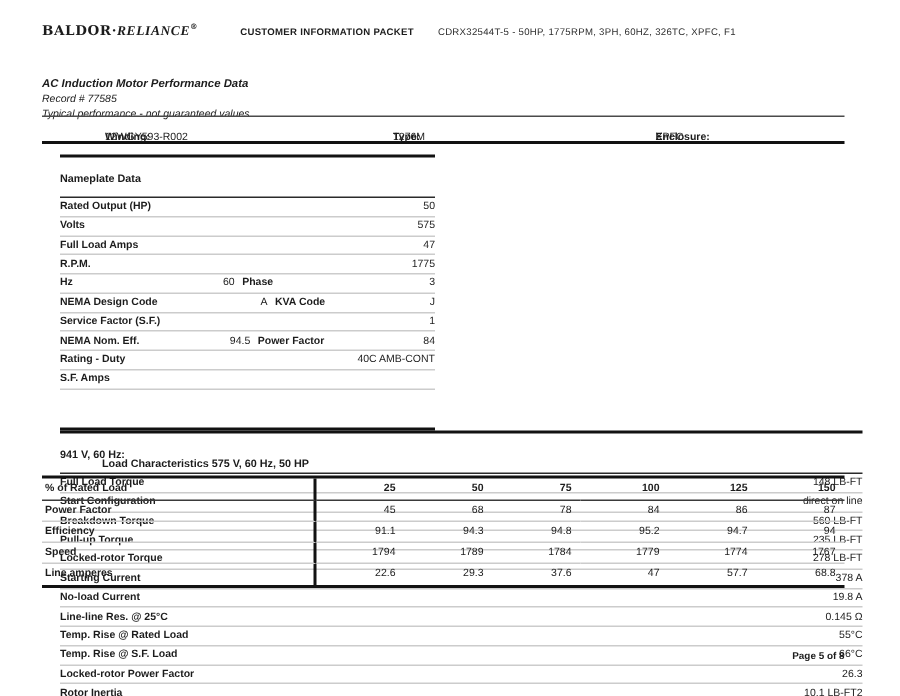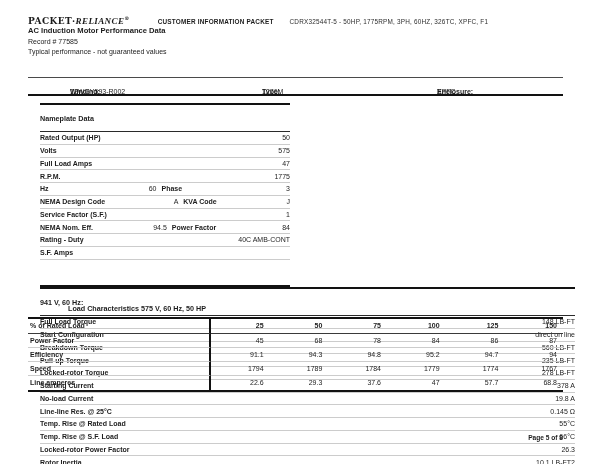--- a/index.html
+++ b/index.html
@@ -10,21 +10,21 @@
     overflow:hidden; margin:0 auto;
   }
   
   .hdr { position:absolute; top:15px; left:28px; right:28px; display:flex; align-items:baseline; white-space:nowrap; }
   .logo { font-family:"DejaVu Serif", serif; font-weight:bold; font-size:9px; letter-spacing:.4px; }
   .logo .b2 { font-style:italic; font-family:Liberation Serif, serif; }
   .logo .mark { font-size:5px; vertical-align:super; }
   .packet-title { font-weight:bold; font-size:6.4px; margin-left:28px; letter-spacing:.2px; }
   .product-code { font-size:6.4px; margin-left:16px; color:#2e2e2e; letter-spacing:.2px; }
   
-  .title-block { position:absolute; top:26px; left:28px; }
+  .title-block { position:absolute; top:51px; left:28px;font-style:italic; }
   .doc-title { font-weight:bold; font-size:7.6px; margin-bottom:2px; }
   .doc-sub { font-size:7px; line-height:9.5px; }
   
   .spec-bar {
     position:absolute; top:77px; left:28px; width:535px; height:19px;
     border-top:1px solid #4a4a4a; border-bottom:2px solid #121212;
     font-size:7px;
   }
   .spec-bar span { position:absolute; top:5px; white-space:nowrap; }
   .spec-bar .lb { font-weight:bold; }
@@ -59,21 +59,21 @@
   .lt-last { border-bottom:none; }
   
   .footer { position:absolute; top:434px; right:37px; font-weight:bold; font-size:6.6px; }
 </style>
 </head>
 <body>
 
 <div class="page">
 
   <div class="hdr">
-    <span class="logo"><span>PACKET</span><span>·</span><span class="b2">RELIANCE</span><span class="mark">®</span></span>
+    <span class="logo"><span>BALDOR</span><span>·</span><span class="b2">RELIANCE</span><span class="mark">®</span></span>
     <span class="packet-title">CUSTOMER INFORMATION PACKET</span>
     <span class="product-code">CDRX32544T-5 - 50HP, 1775RPM, 3PH, 60HZ, 326TC, XPFC, F1</span>
   </div>
 
   <div class="title-block">
     <div class="doc-title">AC Induction Motor Performance Data</div>
     <div class="doc-sub">Record # 77585</div>
     <div class="doc-sub">Typical performance - not guaranteed values</div>
   </div>
 

